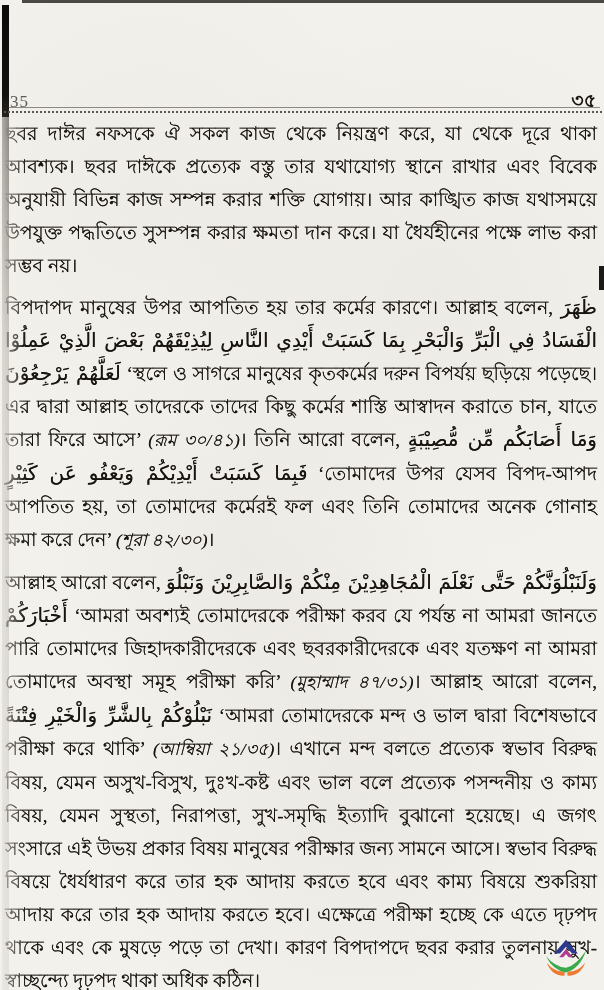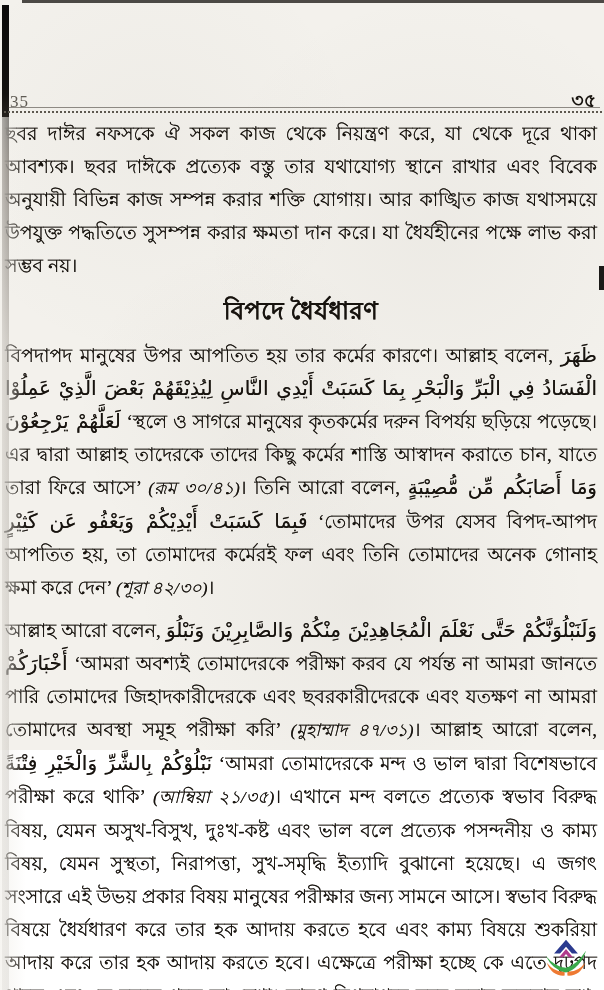--- a/index.html
+++ b/index.html
@@ -1,21 +1,21 @@
 <!DOCTYPE html>
 <html lang="bn"><head>
 <meta charset="utf-8">
 <style>
   html,body{margin:0;padding:0;}
   body{
     width:604px;height:990px;overflow:hidden;
     font-family:"Liberation Serif","DejaVu Serif",serif;
   }
   .page{
-    position:relative;width:604px;height:750px;box-sizing:border-box;
+    position:relative;width:604px;height:990px;box-sizing:border-box;
     background-color:#f3f1ec;
     background-image:
       radial-gradient(circle at 72% 30%, rgba(120,110,95,0.05), transparent 34%),
       radial-gradient(circle at 40% 55%, rgba(120,110,95,0.05), transparent 30%),
       radial-gradient(circle at 60% 80%, rgba(120,110,95,0.06), transparent 32%),
       radial-gradient(circle at 25% 20%, rgba(120,110,95,0.04), transparent 28%);
     color:#17130e;
   }
   
   .edge-top{position:absolute;top:0;left:22px;right:0;height:3px;background:#2e2b28;opacity:.85;}
@@ -72,21 +72,20 @@
     <span class="pg-latin">35</span>
     <span class="pg-bn">৩৫</span>
   </header>
   <div class="rule-solid"></div>
   <div class="rule-dotted"></div>
 
   <main>
 
     <p class="para"><span>ছবর দাঈর নফসকে ঐ সকল কাজ থেকে নিয়ন্ত্রণ করে, যা থেকে দূরে থাকা আবশ্যক। ছবর দাঈকে প্রত্যেক বস্তু তার যথাযোগ্য স্থানে রাখার এবং বিবেক অনুযায়ী বিভিন্ন কাজ সম্পন্ন করার শক্তি যোগায়। আর কাঙ্খিত কাজ যথাসময়ে উপযুক্ত পদ্ধতিতে সুসম্পন্ন করার ক্ষমতা দান করে। যা ধৈর্যহীনের পক্ষে লাভ করা সম্ভব নয়।</span></p>
 
-    <h2 class="section-heading">বিপদে ধৈর্যধারণ</h2>
 
     <p class="para"><span>বিপদাপদ মানুষের উপর আপতিত হয় তার কর্মের কারণে। আল্লাহ বলেন, </span><span class="ar">ظَهَرَ الْفَسَادُ فِي الْبَرِّ وَالْبَحْرِ بِمَا كَسَبَتْ أَيْدِي النَّاسِ لِيُذِيْقَهُمْ بَعْضَ الَّذِيْ عَمِلُوْا لَعَلَّهُمْ يَرْجِعُوْنَ</span><span> ‘স্থলে ও সাগরে মানুষের কৃতকর্মের দরুন বিপর্যয় ছড়িয়ে পড়েছে। এর দ্বারা আল্লাহ তাদেরকে তাদের কিছু কর্মের শাস্তি আস্বাদন করাতে চান, যাতে তারা ফিরে আসে’ </span><span class="ref">(রূম ৩০/৪১)</span><span>। তিনি আরো বলেন, </span><span class="ar">وَمَا أَصَابَكُم مِّن مُّصِيْبَةٍ فَبِمَا كَسَبَتْ أَيْدِيْكُمْ وَيَعْفُو عَن كَثِيْرٍ</span><span> ‘তোমাদের উপর যেসব বিপদ-আপদ আপতিত হয়, তা তোমাদের কর্মেরই ফল এবং তিনি তোমাদের অনেক গোনাহ ক্ষমা করে দেন’ </span><span class="ref">(শূরা ৪২/৩০)</span><span>।</span></p>
 
     <p class="para"><span>আল্লাহ আরো বলেন, </span><span class="ar">وَلَنَبْلُوَنَّكُمْ حَتَّى نَعْلَمَ الْمُجَاهِدِيْنَ مِنْكُمْ وَالصَّابِرِيْنَ وَنَبْلُوَ أَخْبَارَكُمْ</span><span> ‘আমরা অবশ্যই তোমাদেরকে পরীক্ষা করব যে পর্যন্ত না আমরা জানতে পারি তোমাদের জিহাদকারীদেরকে এবং ছবরকারীদেরকে এবং যতক্ষণ না আমরা তোমাদের অবস্থা সমূহ পরীক্ষা করি’ </span><span class="ref">(মুহাম্মাদ ৪৭/৩১)</span><span>। আল্লাহ আরো বলেন, </span><span class="ar">نَبْلُوْكُمْ بِالشَّرِّ وَالْخَيْرِ فِتْنَةً</span><span> ‘আমরা তোমাদেরকে মন্দ ও ভাল দ্বারা বিশেষভাবে পরীক্ষা করে থাকি’ </span><span class="ref">(আম্বিয়া ২১/৩৫)</span><span>। এখানে মন্দ বলতে প্রত্যেক স্বভাব বিরুদ্ধ বিষয়, যেমন অসুখ-বিসুখ, দুঃখ-কষ্ট এবং ভাল বলে প্রত্যেক পসন্দনীয় ও কাম্য বিষয়, যেমন সুস্থতা, নিরাপত্তা, সুখ-সমৃদ্ধি ইত্যাদি বুঝানো হয়েছে। এ জগৎ সংসারে এই উভয় প্রকার বিষয় মানুষের পরীক্ষার জন্য সামনে আসে। স্বভাব বিরুদ্ধ বিষয়ে ধৈর্যধারণ করে তার হক আদায় করতে হবে এবং কাম্য বিষয়ে শুকরিয়া আদায় করে তার হক আদায় করতে হবে। এক্ষেত্রে পরীক্ষা হচ্ছে কে এতে দৃঢ়পদ থাকে এবং কে মুষড়ে পড়ে তা দেখা। কারণ বিপদাপদে ছবর করার তুলনায় সুখ-স্বাচ্ছন্দ্যে দৃঢ়পদ থাকা অধিক কঠিন।</span></p>
 
   </main>
 
   <svg class="logo" viewBox="0 0 48 48" aria-hidden="true">
 
     <path d="M3 27 Q12 38 22.5 36.5 L22.5 41 Q9 42 3 27 Z" fill="#ee7a33"></path>

